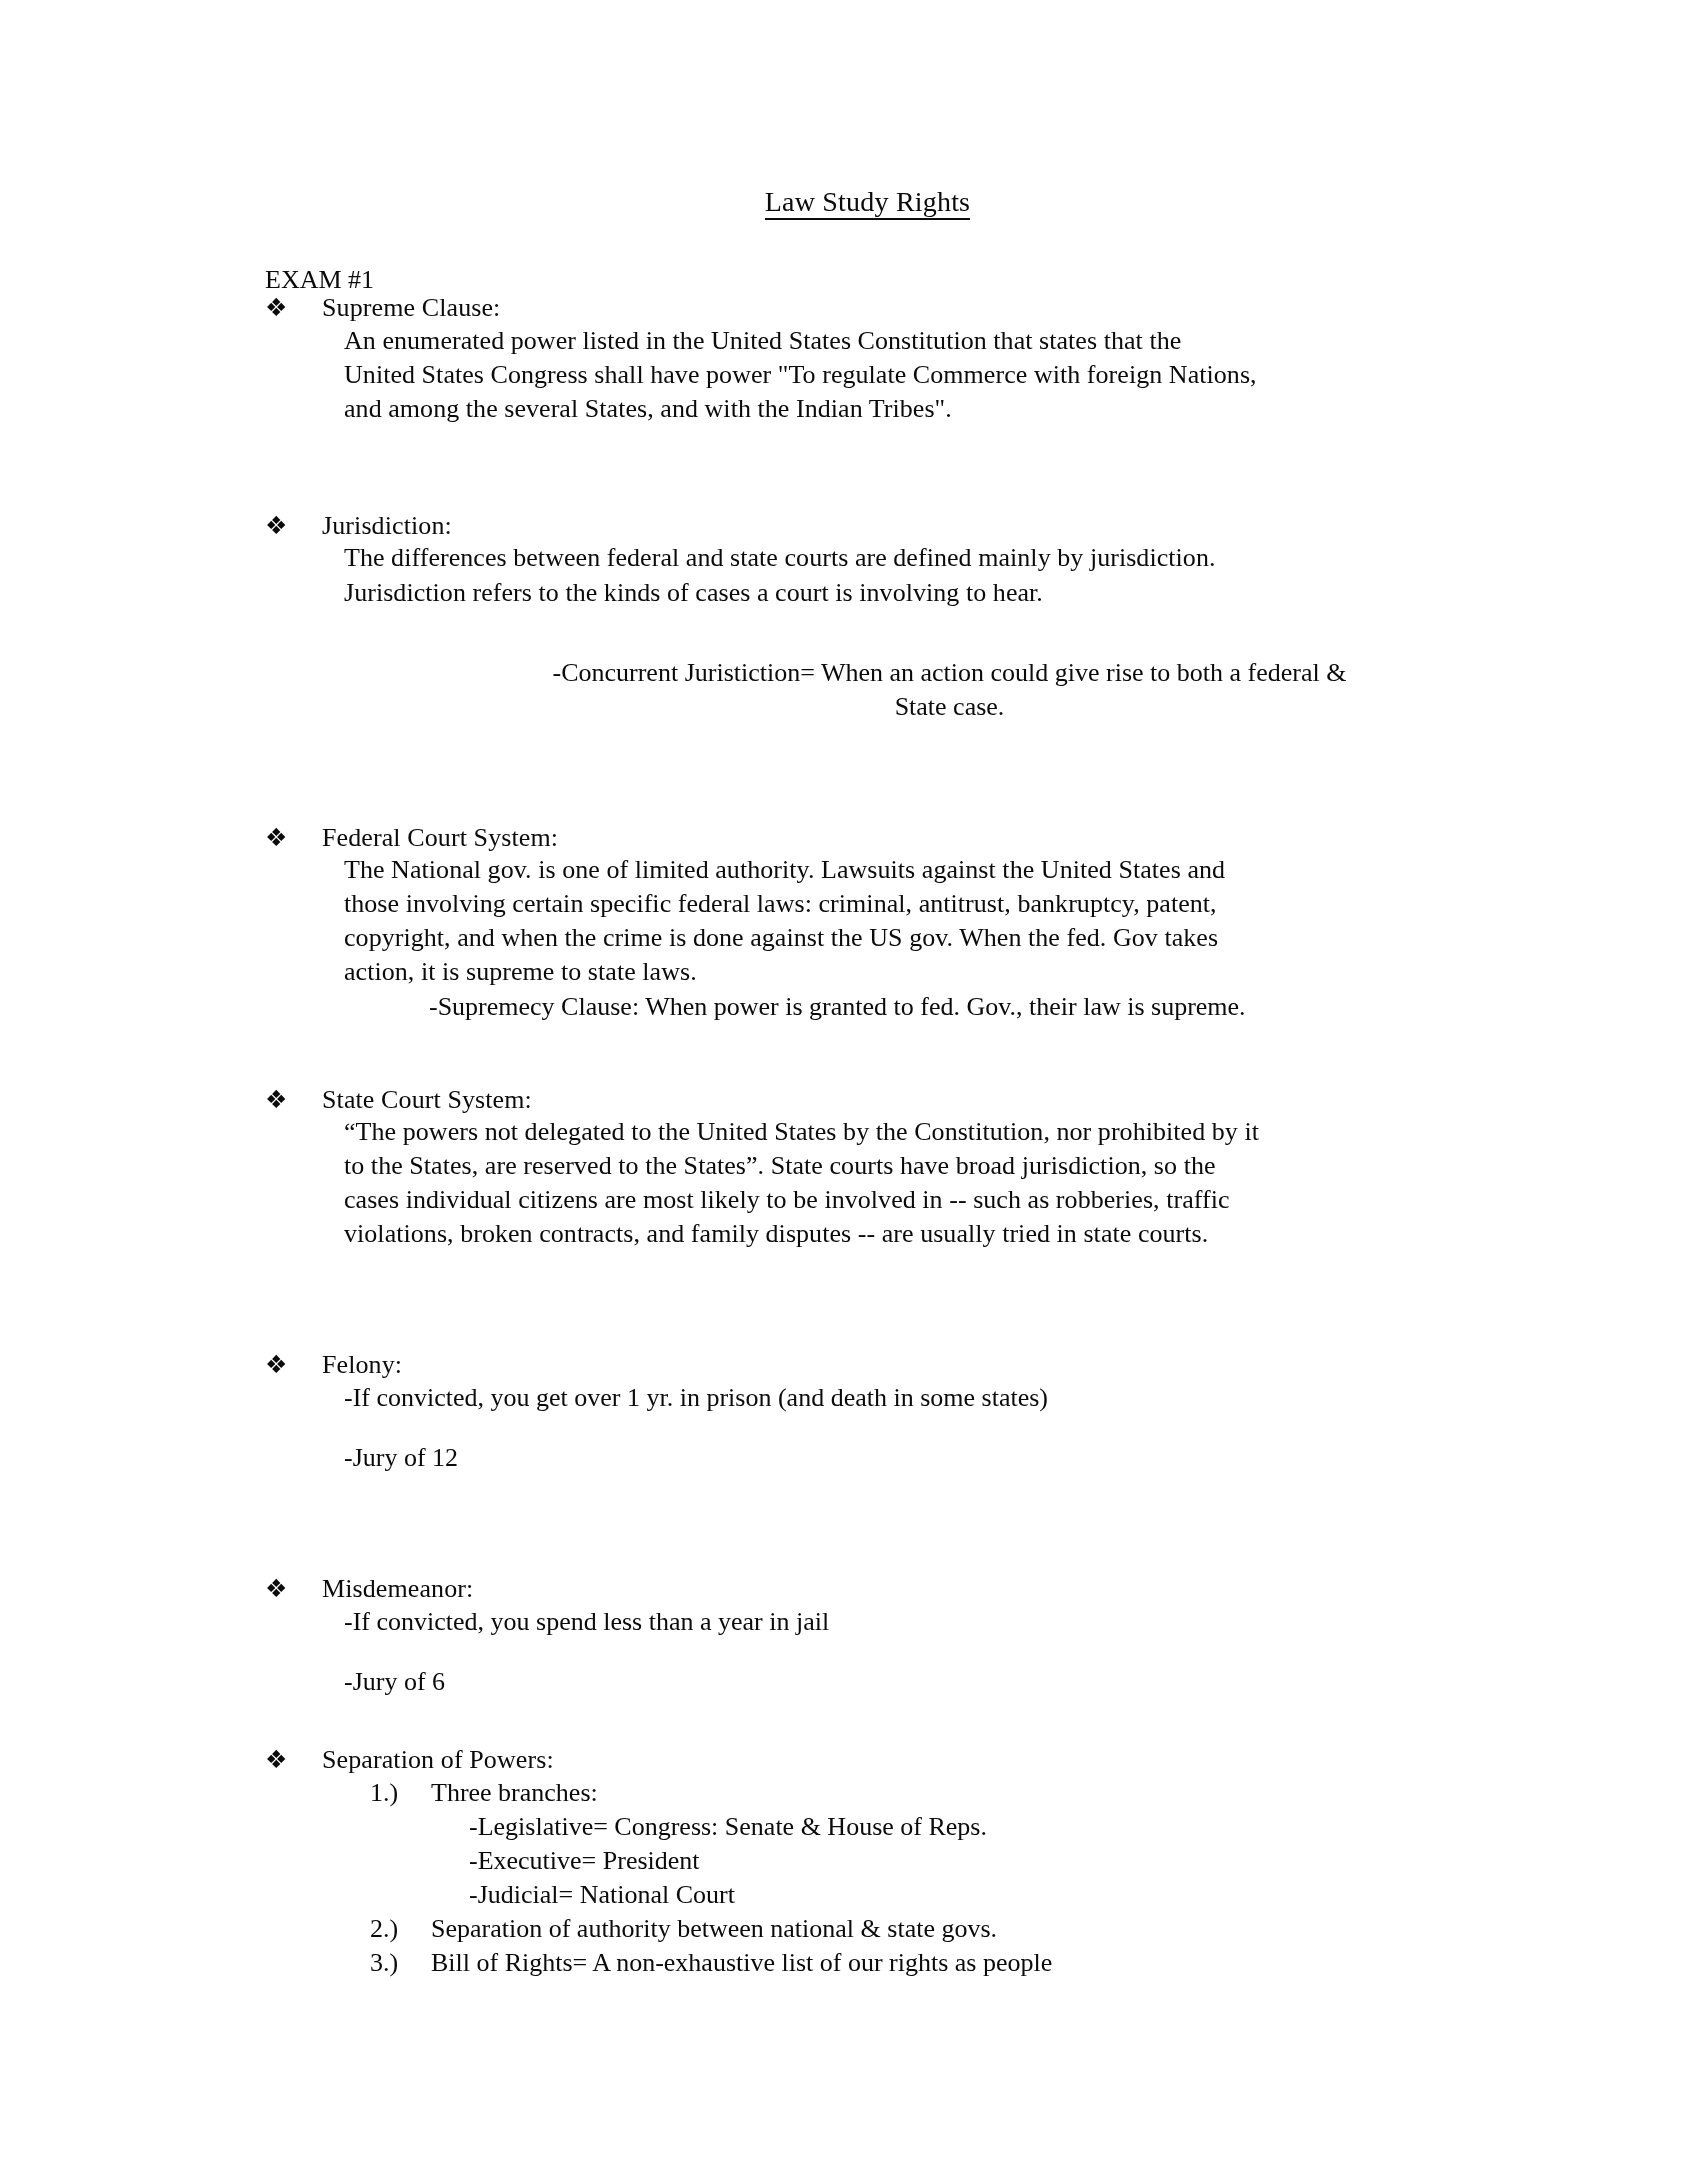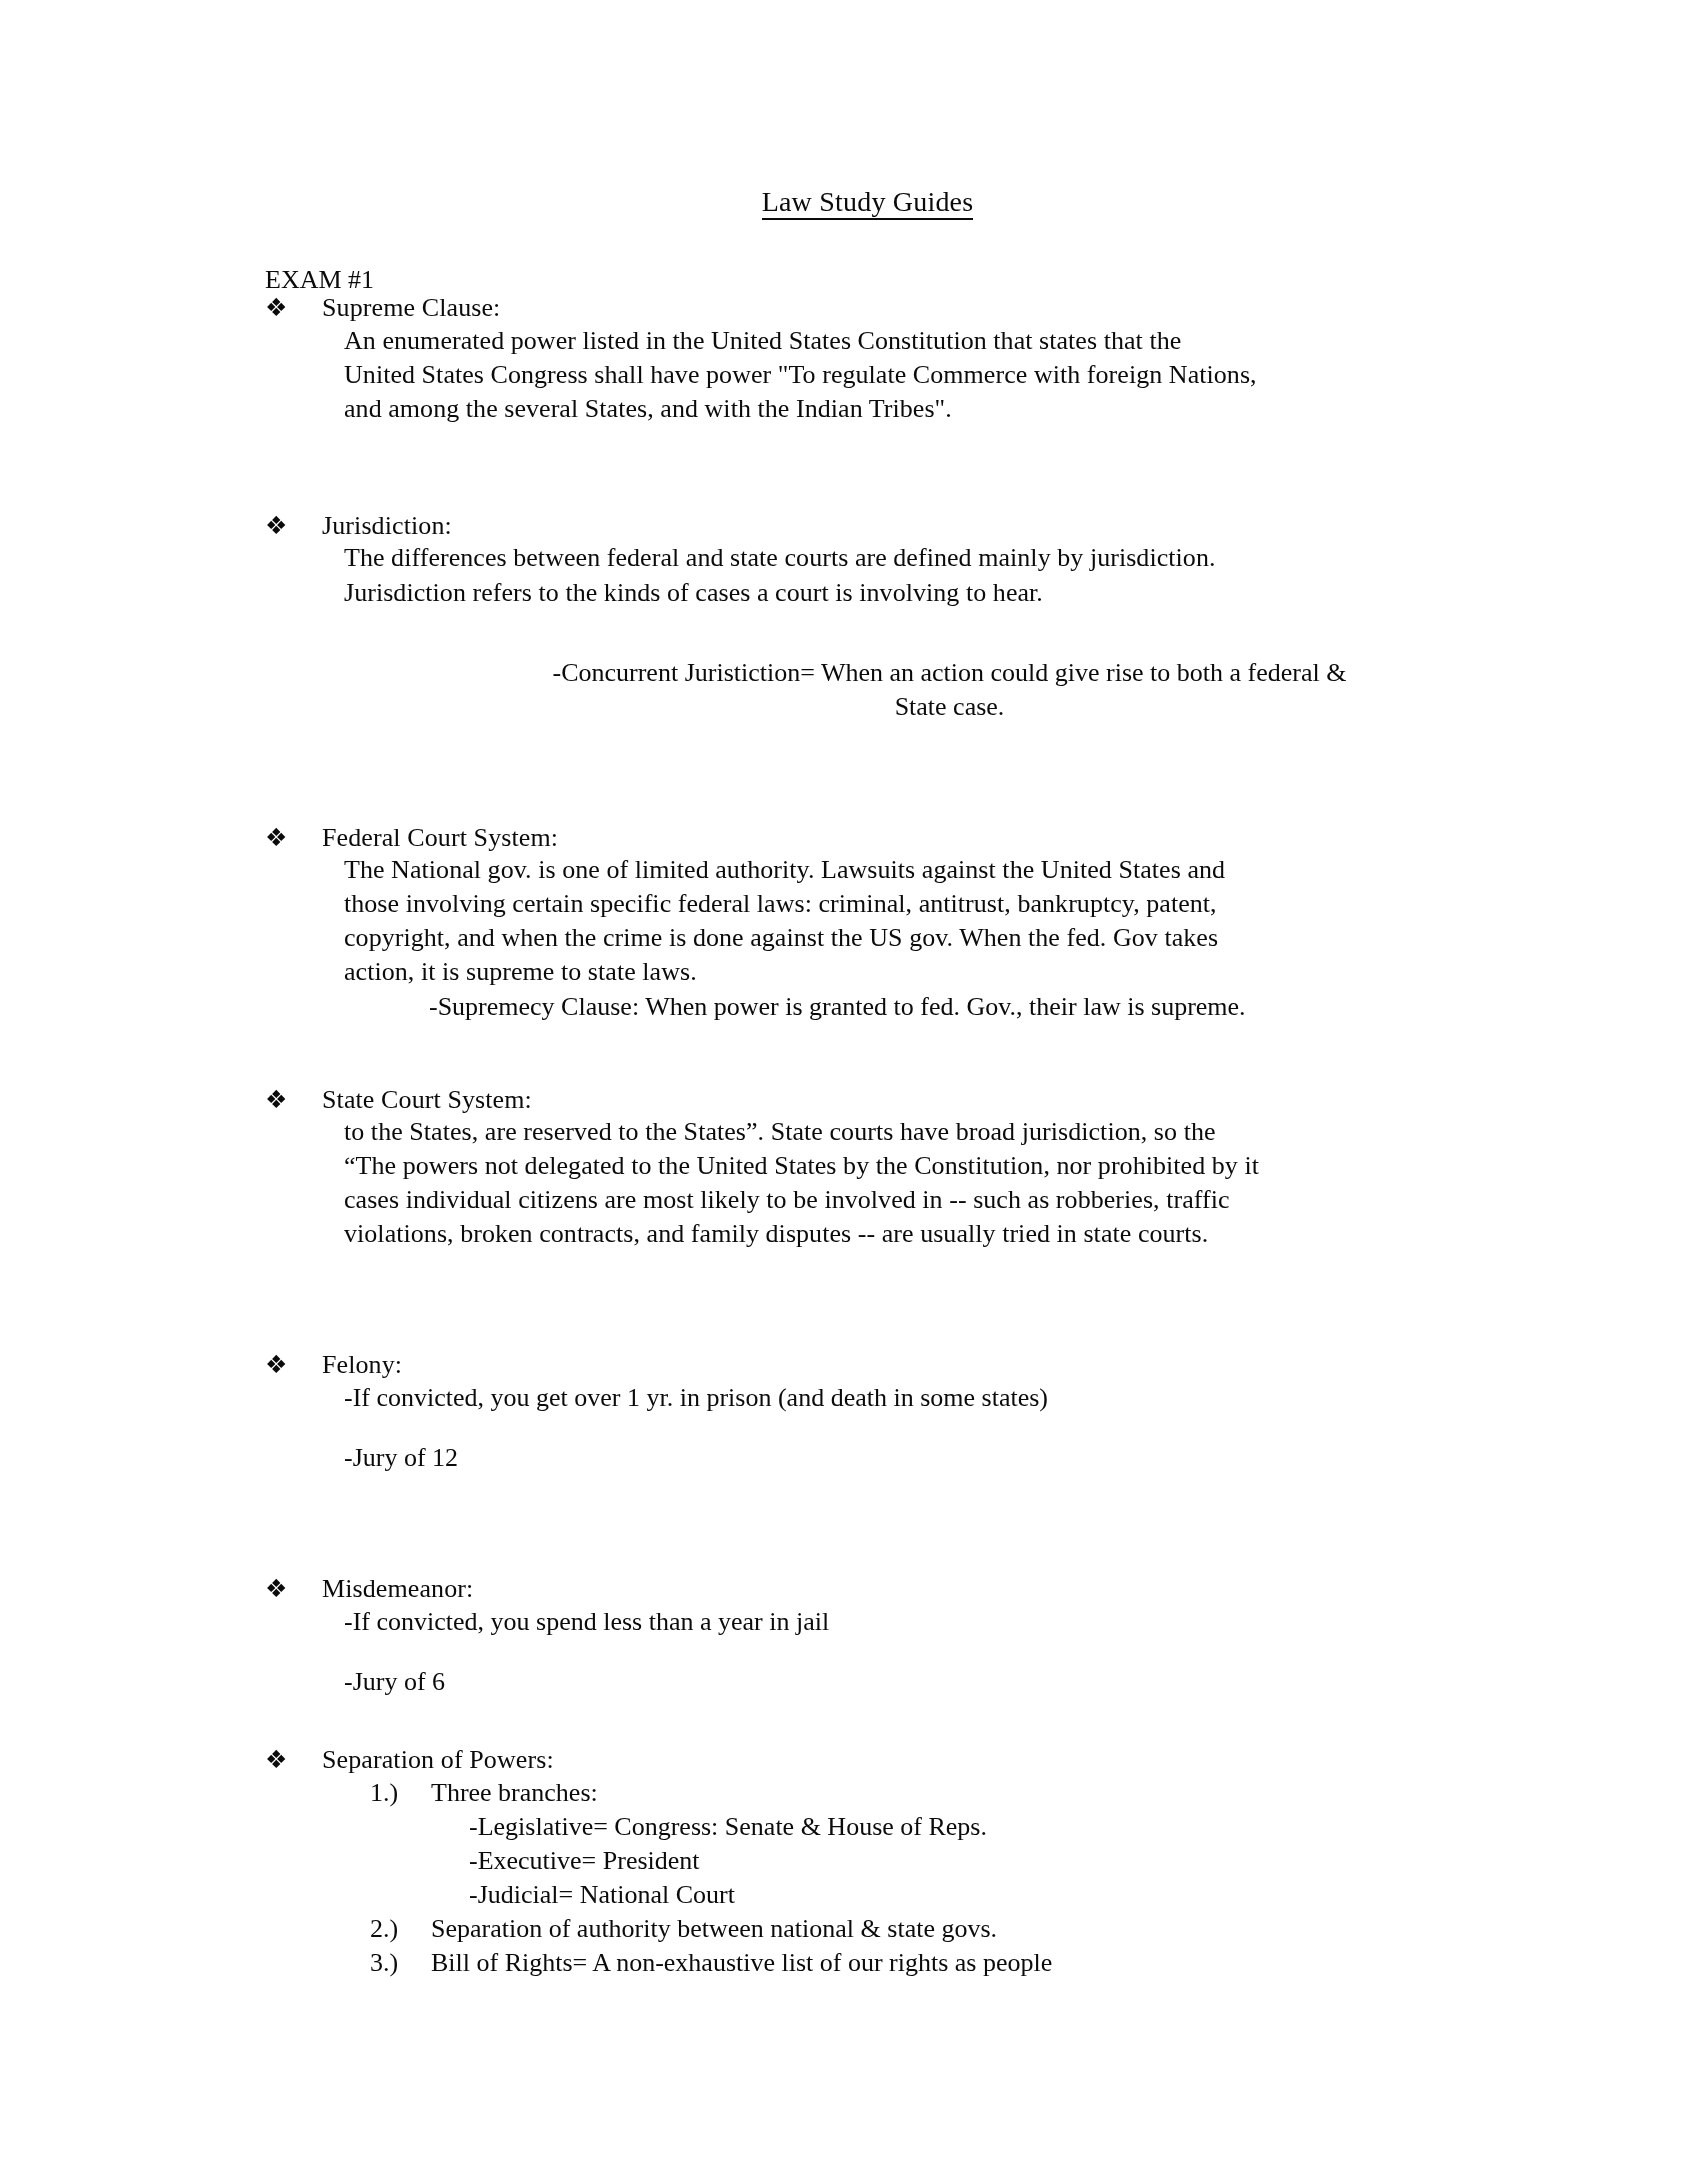--- a/index.html
+++ b/index.html
@@ -137,21 +137,21 @@
   .gap-lg { height: 61px; }
   .gap-xl { height: 85px; }
   .gap-xxl { height: 99px; }
 </style>
 </head>
 <body>
 
 <div class="page">
   <div class="sheet">
 
-    <div class="doc-title"><span>Law Study Guides</span></div>
+    <div class="doc-title"><span>Law Study Rights</span></div>
 
     <div class="exam-line">EXAM #1</div>
 
     <div class="section">
       <span class="bullet">❖</span>
       <div class="heading">Supreme Clause:</div>
       <div class="body-para">
         <span class="l">  An enumerated power listed in the United States Constitution that states that the</span>
         <span class="l">United States Congress shall have power "To regulate Commerce with foreign Nations,</span>
         <span class="l">and among the several States, and with the Indian Tribes".</span>
@@ -187,22 +187,22 @@
       </div>
       <div class="sub-dash">-Supremecy Clause: When power is granted to fed. Gov., their law is supreme.</div>
     </div>
 
     <div class="gap-lg"></div>
 
     <div class="section">
       <span class="bullet">❖</span>
       <div class="heading">State Court System:</div>
       <div class="body-para">
+        <span class="l">“The powers not delegated to the United States by the Constitution, nor prohibited by it</span>
         <span class="l">to the States, are reserved to the States”. State courts have broad jurisdiction, so the</span>
-        <span class="l">“The powers not delegated to the United States by the Constitution, nor prohibited by it</span>
         <span class="l">cases individual citizens are most likely to be involved in -- such as robberies, traffic</span>
         <span class="l">violations, broken contracts, and family disputes -- are usually tried in state courts.</span>
       </div>
     </div>
 
     <div class="gap-xxl"></div>
 
     <div class="section">
       <span class="bullet">❖</span>
       <div class="heading">Felony:</div>

